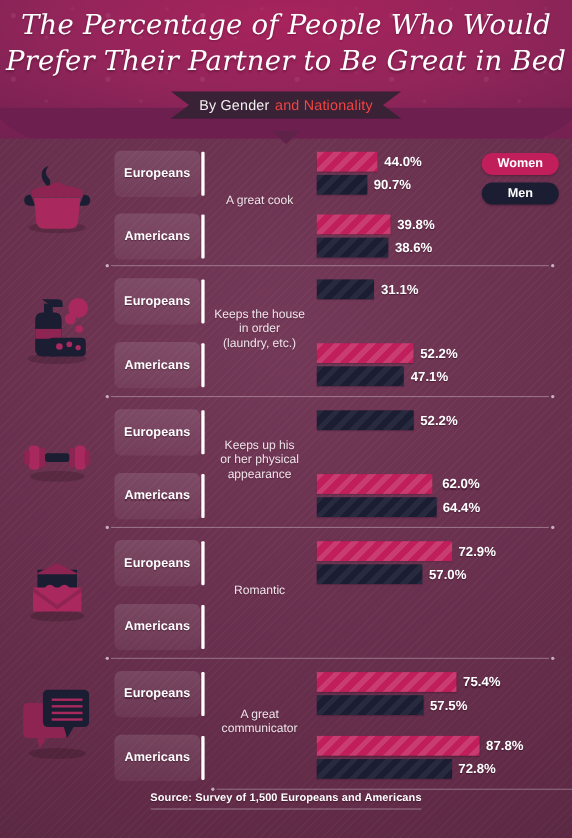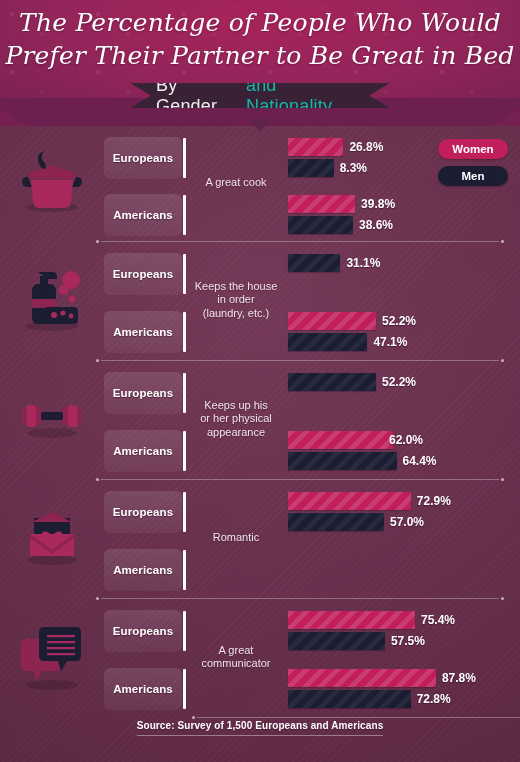--- a/index.html
+++ b/index.html
@@ -72,23 +72,23 @@
 
   .ribbon {
     position:absolute; left:50%; top:83px; transform:translateX(-50%);
     height:25px; padding:0 26px;
     display:flex; align-items:center; justify-content:center;
     background:#3a2236;
     clip-path:polygon(0 0, 100% 0, 92% 50%, 100% 100%, 0 100%, 8% 50%);
     z-index:7;
     box-shadow:0 1px 3px rgba(40,5,25,.4);
   }
-  .ribbon span { font-size:18px; letter-spacing:.2px; }
+  .ribbon span { font-size:13px; letter-spacing:.2px; }
   .ribbon .w { color:#f2eef0; }
-  .ribbon .p { color:#14b8a6; margin-left:5px; }
+  .ribbon .p { color:#ef4444; margin-left:5px; }
 
   
   .sections { position:absolute; left:0; top:126px; width:520px; z-index:2; }
   .section { position:relative; height:119px; }
   .section.s0 { height:114px; }
 
   .divider{
     position:absolute; left:96px; top:0; width:408px; height:3px;
   }
   .divider .line{
@@ -236,25 +236,25 @@
           <div>A great cook</div>
         </div>
         <div class="group g-eu">
           <div class="nation-pill">
          <span class="txt">Europeans</span>
        </div>
        <div class="nation-bar"></div>
        <div class="bars">
          <div class="barrow">
            <div class="bar women" style="width:55.4px"></div>
-           <span class="bar-val" style="left:61.4px">26.8%</span>
+           <span class="bar-val" style="left:61.4px">44.0%</span>
          </div>
          <div class="barrow">
            <div class="bar men" style="width:45.7px"></div>
-           <span class="bar-val" style="left:51.7px">8.3%</span>
+           <span class="bar-val" style="left:51.7px">90.7%</span>
          </div>
        </div>
         </div>
         <div class="group g-us">
           <div class="nation-pill">
          <span class="txt">Americans</span>
        </div>
        <div class="nation-bar"></div>
        <div class="bars">
          <div class="barrow">
@@ -360,21 +360,21 @@
        </div>
         </div>
         <div class="group g-us">
           <div class="nation-pill">
          <span class="txt">Americans</span>
        </div>
        <div class="nation-bar"></div>
        <div class="bars">
          <div class="barrow">
            <div class="bar women" style="width:104.5px"></div>
-           <span class="bar-val" style="left:101px">62.0%</span>
+           <span class="bar-val" style="left:114px">62.0%</span>
          </div>
          <div class="barrow">
            <div class="bar men" style="width:108.5px"></div>
            <span class="bar-val" style="left:114.5px">64.4%</span>
          </div>
        </div>
         </div>
       </div>
       <div class="section">
         <div class="divider">

